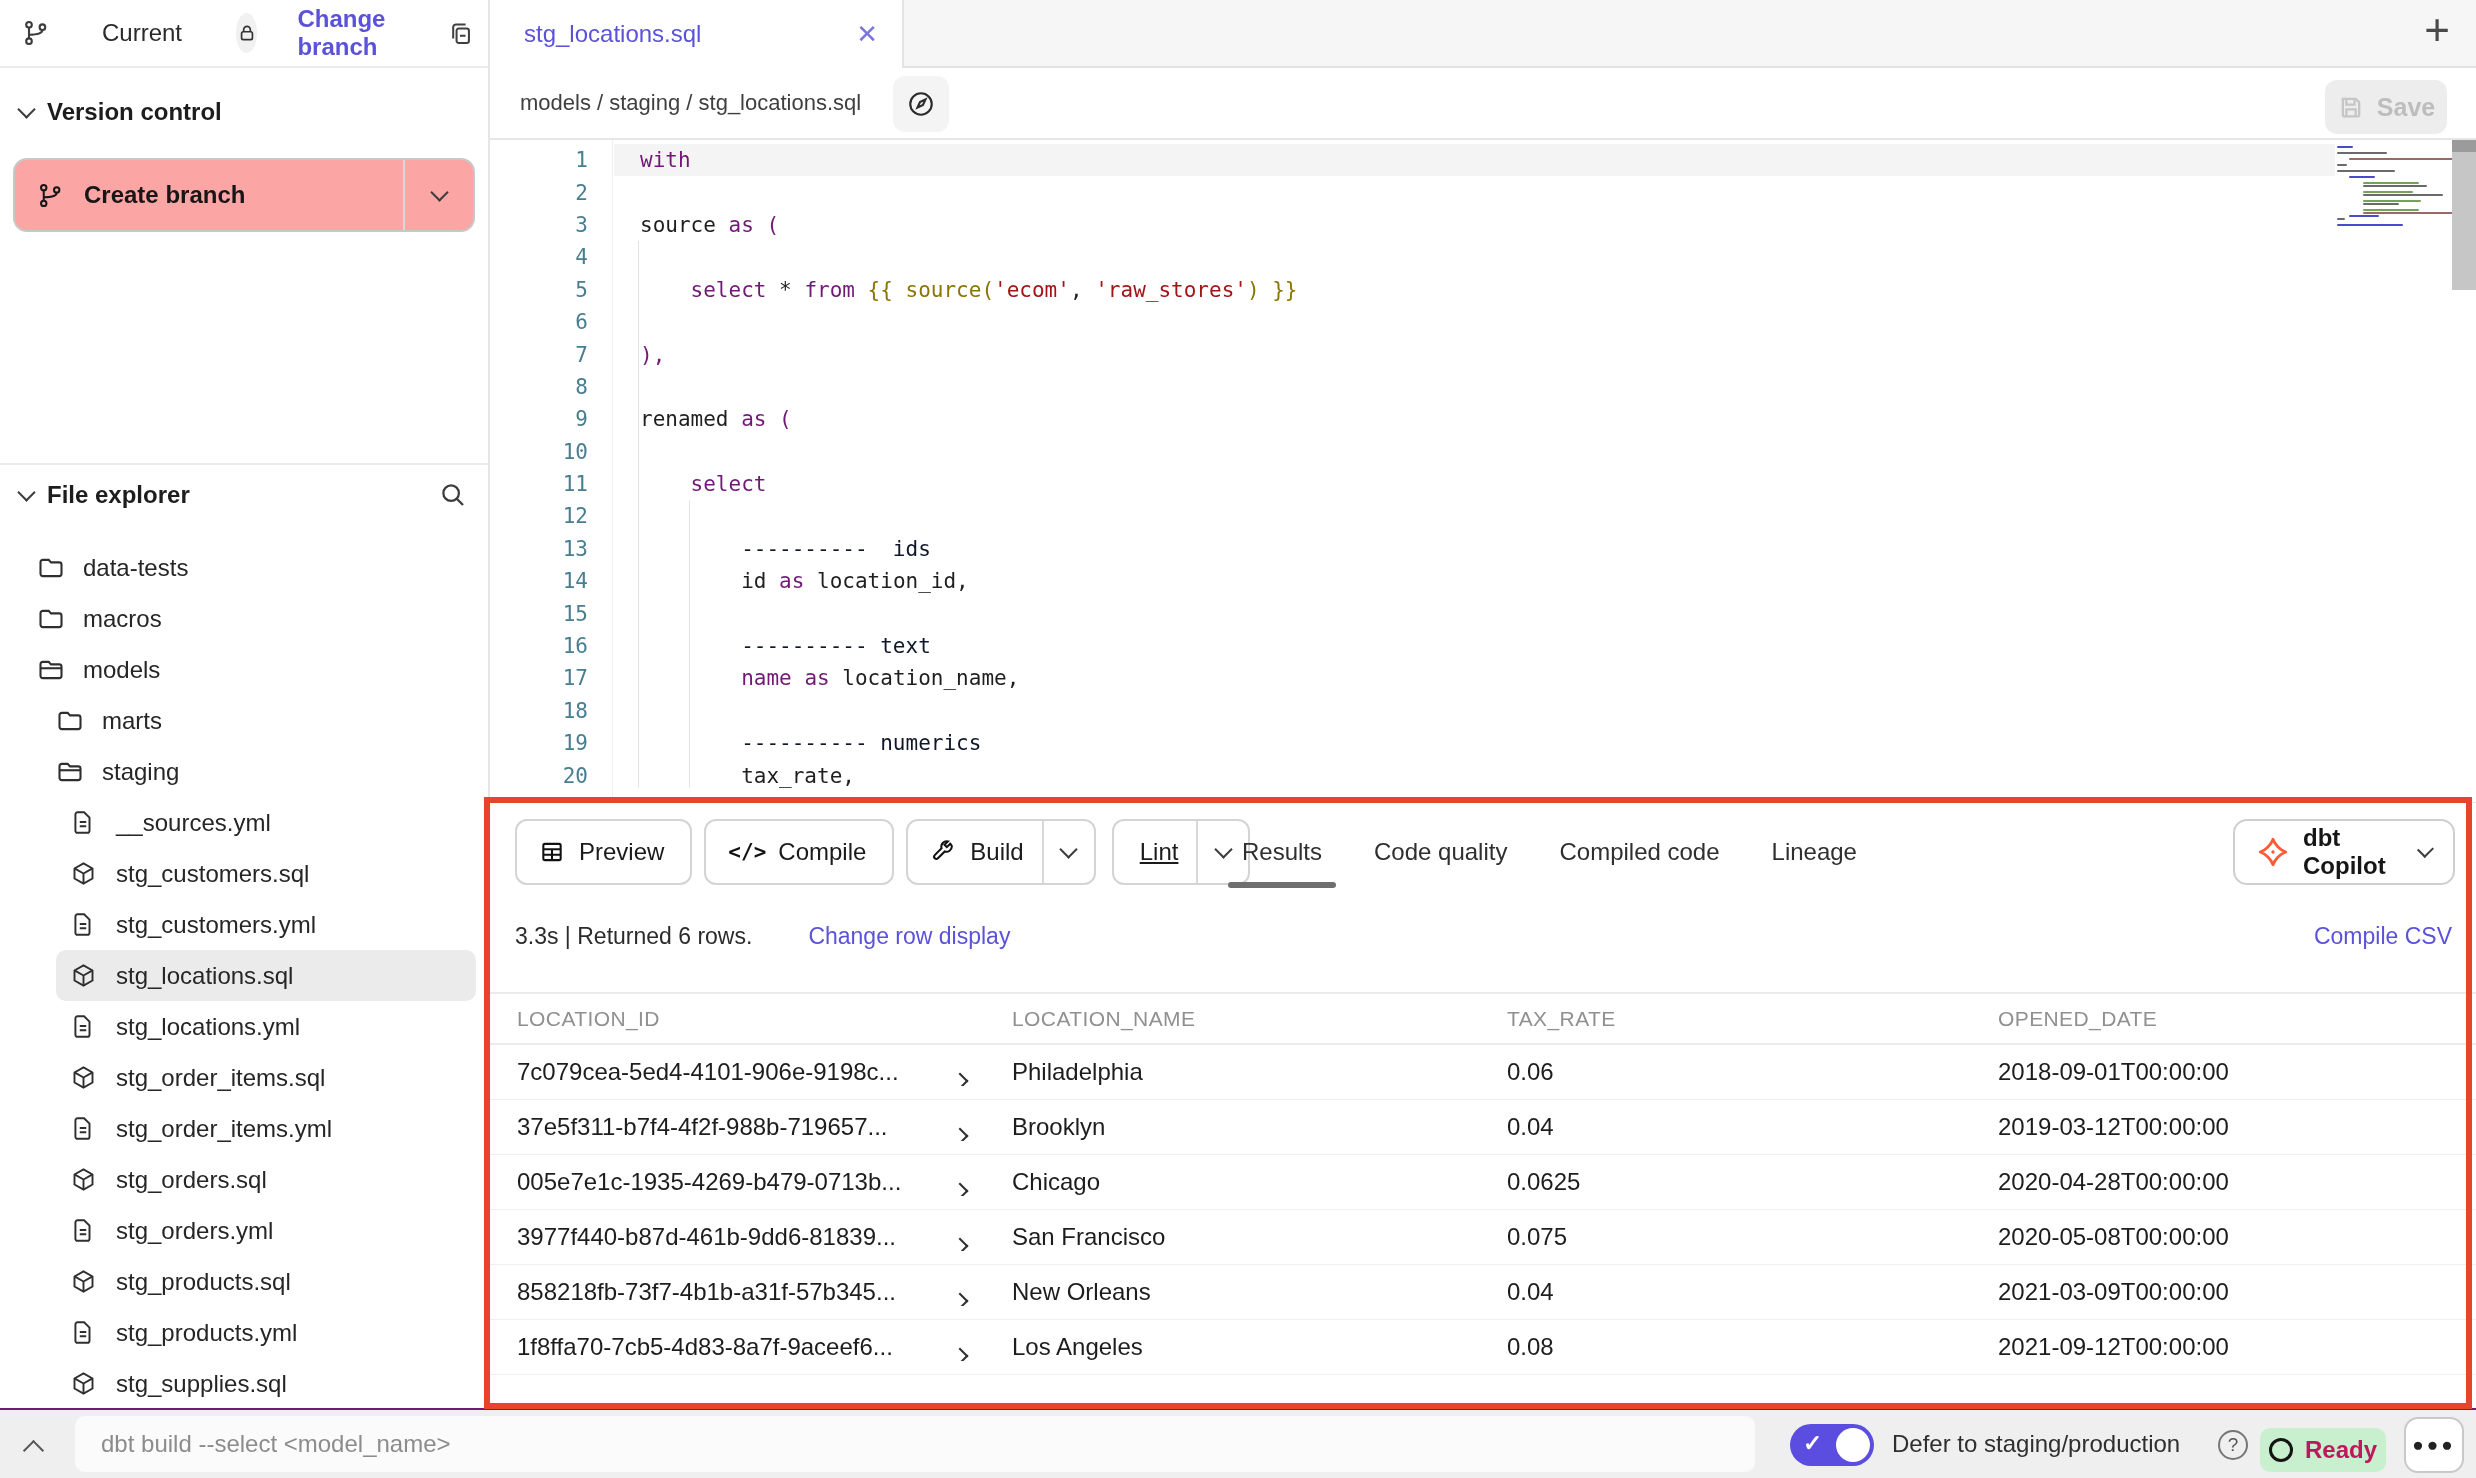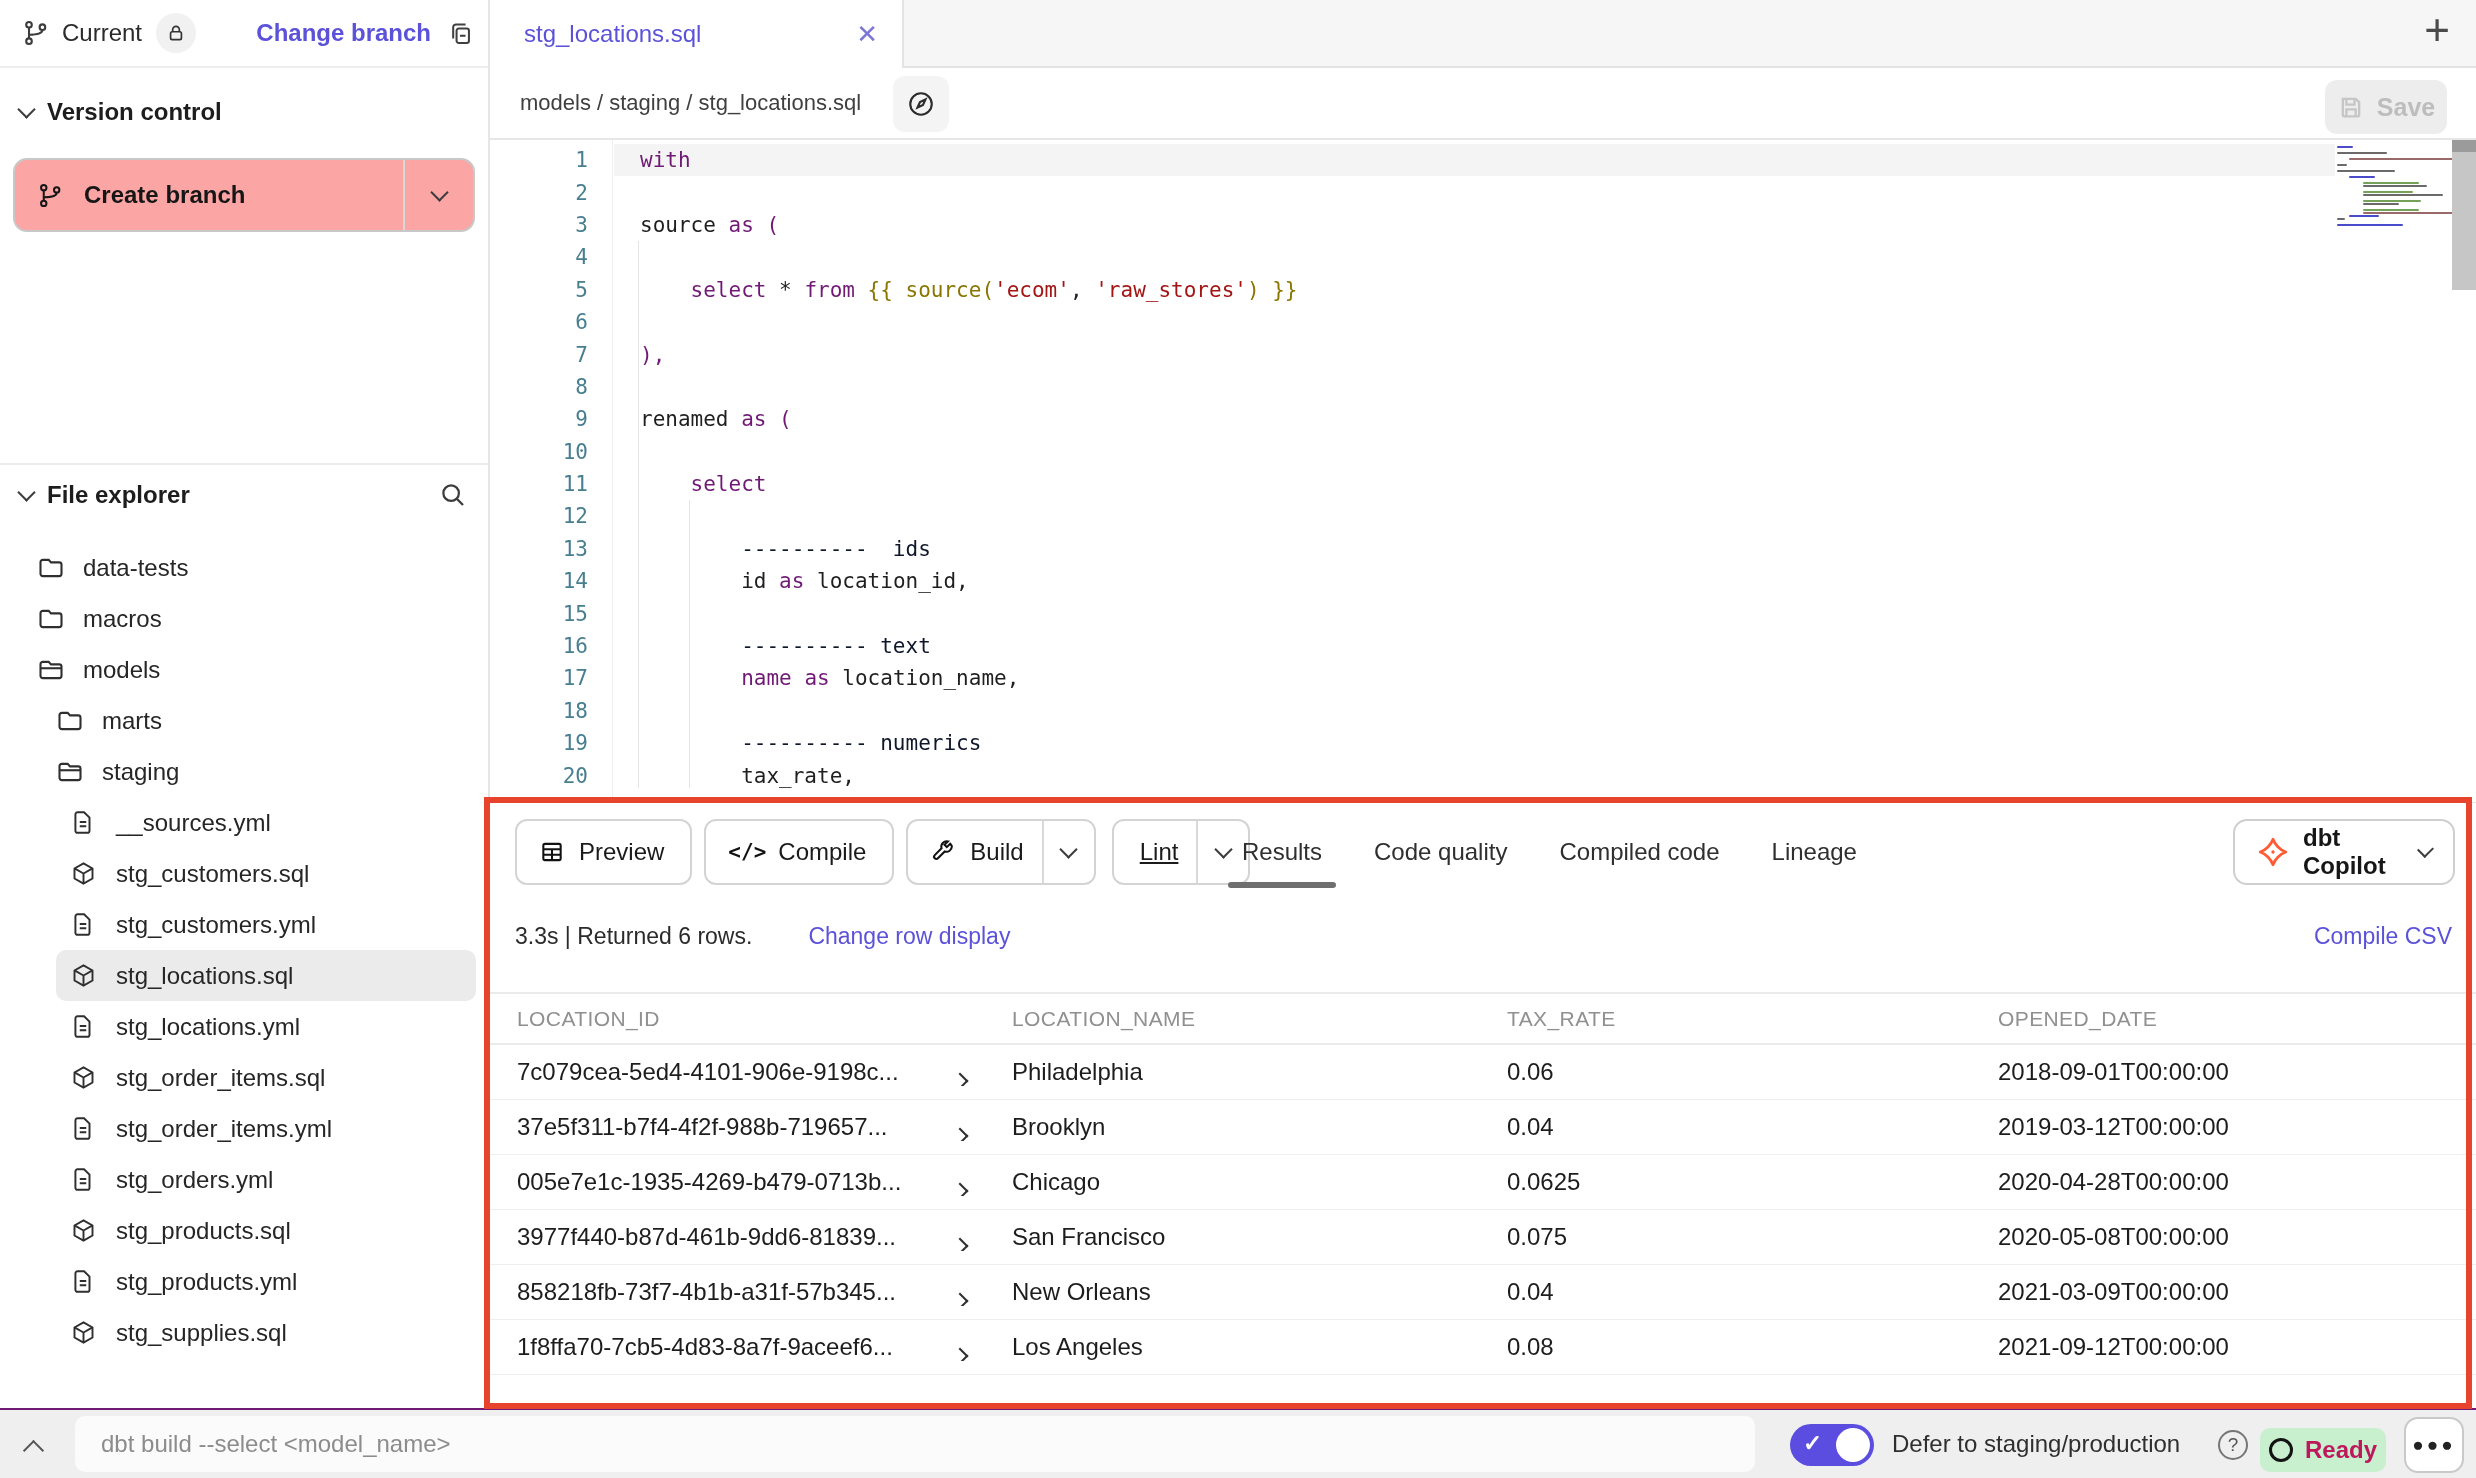--- a/index.html
+++ b/index.html
@@ -2,21 +2,21 @@
 <html><head>
 <meta charset="utf-8">
 <style>
   html,body{margin:0;padding:0;background:#fff;}
   #app{position:relative;width:2476px;height:1478px;background:#fff;overflow:hidden;
        font-family:"Liberation Sans",sans-serif;color:#222;}
   svg{display:block;}
   
   #sidebar{position:absolute;left:0;top:0;width:490px;height:1408px;background:#fff;border-right:2px solid #e6e6e6;box-sizing:border-box;}
   .vc-header{position:absolute;left:0;top:0;width:100%;height:68px;border-bottom:2px solid #ececec;box-sizing:border-box;
-             display:flex;align-items:center;padding:0 14px 0 22px;}
+             display:flex;align-items:center;padding:0 14px 0 22px;gap:40px;}
   .vc-header .cur-label{font-size:24px;color:#2b2b2b;margin-left:12px;}
   .lock-badge{width:40px;height:40px;border-radius:50%;background:#f1f1f1;display:flex;align-items:center;justify-content:center;margin-left:14px;}
   .change-branch{margin-left:auto;font-size:24px;font-weight:600;color:#5b52d9;cursor:pointer;}
   .copy-btn{margin-left:16px;}
   .section-hdr{display:flex;align-items:center;gap:14px;font-size:24px;font-weight:700;color:#1d1d1d;}
   #vc-section{position:absolute;left:0;top:68px;width:100%;}
   #vc-section .section-hdr{padding:30px 20px 0 20px;}
   .chev{display:inline-block;width:11px;height:11px;border-right:2.5px solid #3c3c3c;border-bottom:2.5px solid #3c3c3c;transform:rotate(45deg);margin-top:-6px;}
   .create-branch{position:absolute;left:13px;top:90px;width:462px;height:74px;border:2px solid #c8c8c8;border-radius:14px;
                  background:#fca5a5;display:flex;align-items:center;box-sizing:border-box;}
@@ -281,20 +281,29 @@
           <span class="tree-icon">
             <svg width="26" height="26" viewBox="0 0 24 24" fill="none" stroke="#2f2f2f" stroke-width="1.8">
               <path d="M7 3h6l5 5v12a2 2 0 0 1-2 2H7a2 2 0 0 1-2-2V5a2 2 0 0 1 2-2z"></path>
               <path d="M9 12h6M9 16h6"></path>
             </svg>
           </span>
           <span class="tree-label">stg_order_items.yml</span>
         </div>
         <div class="tree-row lvl2">
           <span class="tree-icon">
+            <svg width="27" height="27" viewBox="0 0 24 24" fill="none" stroke="#2f2f2f" stroke-width="1.7">
+              <path d="M12 3l8 4.5v9L12 21l-8-4.5v-9z"></path>
+              <path d="M4 7.5l8 4.5 8-4.5M12 12v9"></path>
+            </svg>
+          </span>
+          <span class="tree-label">stg_orders.sql</span>
+        </div>
+        <div class="tree-row lvl2">
+          <span class="tree-icon">
             <svg width="26" height="26" viewBox="0 0 24 24" fill="none" stroke="#2f2f2f" stroke-width="1.8">
               <path d="M7 3h6l5 5v12a2 2 0 0 1-2 2H7a2 2 0 0 1-2-2V5a2 2 0 0 1 2-2z"></path>
               <path d="M9 12h6M9 16h6"></path>
             </svg>
           </span>
           <span class="tree-label">stg_orders.yml</span>
         </div>
         <div class="tree-row lvl2">
           <span class="tree-icon">
             <svg width="27" height="27" viewBox="0 0 24 24" fill="none" stroke="#2f2f2f" stroke-width="1.7">

